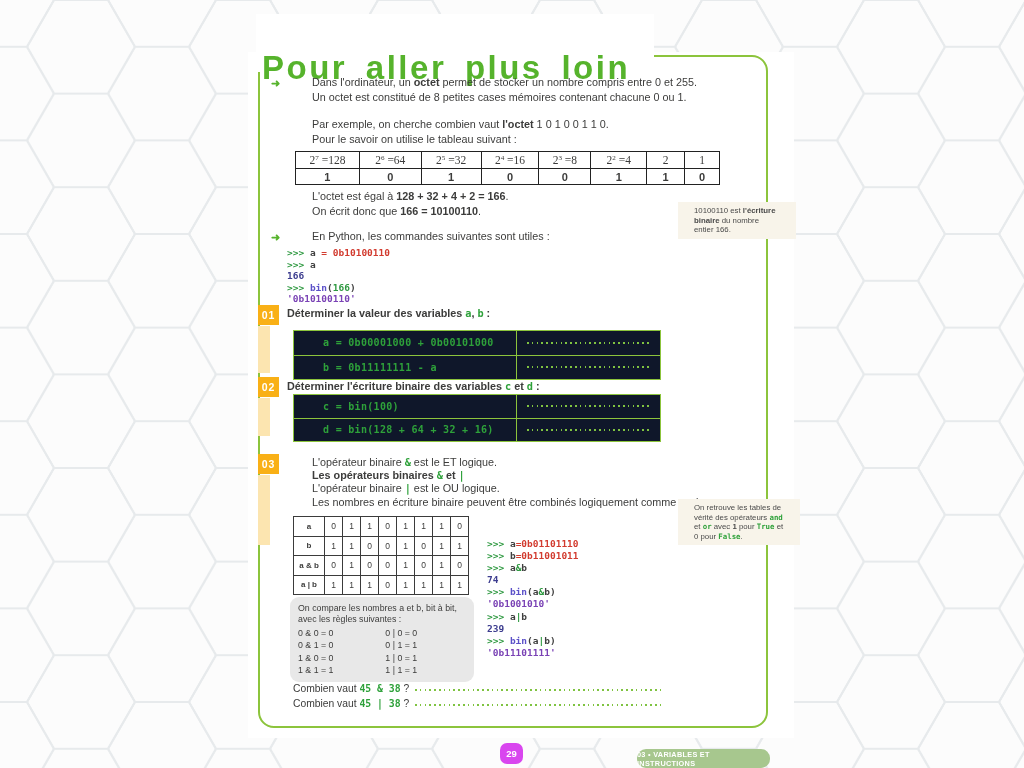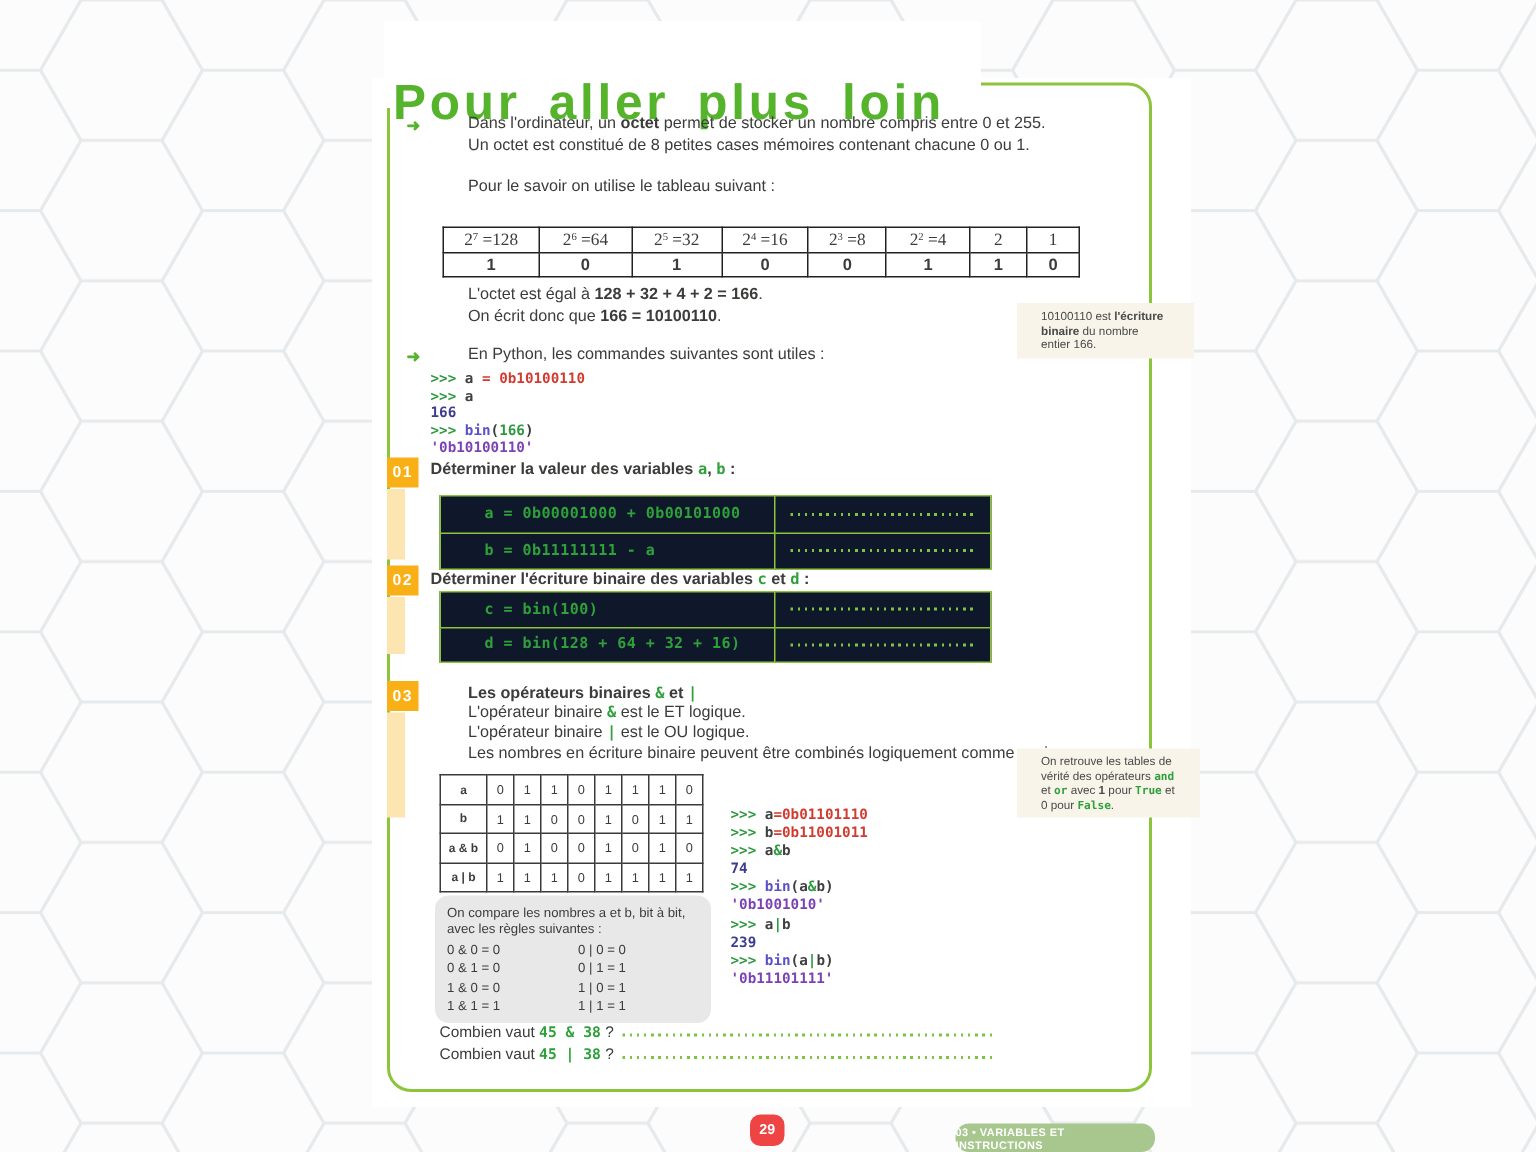--- a/index.html
+++ b/index.html
@@ -68,21 +68,21 @@
   .logic th{width:30px;font-size:8px;font-weight:700;}
   .logic td{width:17px;font-size:8.5px;height:18.5px;}
   
   .graybox{background:#e8e8e8;border-radius:9px;width:168px;padding:6px 8px;font-size:8.8px;}
   .graybox .gb-intro{line-height:10.6px;margin-bottom:3px;}
   .rules{display:grid;grid-template-columns:52% 48%;line-height:12.2px;}
   
   .question{display:flex;align-items:flex-end;width:370px;font-size:10.3px;}
   .question .dotline{flex:1;margin-left:6px;margin-bottom:3px;}
   
-  .pagenum{position:absolute;left:500px;top:743px;width:23px;height:21px;background:#ef4444;
+  .pagenum{position:absolute;left:500px;top:743px;width:23px;height:21px;background:#d946ef;
            border-radius:7px;color:#fff;font-size:9.5px;font-weight:700;display:flex;
            align-items:center;justify-content:center;z-index:3;}
   .banner{position:absolute;left:637px;top:749px;width:133px;height:19px;background:#a7c78e;
           border-radius:9px;color:#fff;font-size:7.3px;font-weight:700;letter-spacing:0.3px;
           display:flex;align-items:center;justify-content:center;z-index:3;}
 </style>
 </head>
 <body>
 
 <svg class="hexbg" width="1024" height="768">
@@ -105,20 +105,21 @@
 <div class="frame"></div>
 
 <h1 class="page-title">Pour aller plus loin</h1>
 
 <span class="content bullet" style="left:271px;top:77px;">➜</span>
 <div class="content bodytext" style="left:287px;top:75px;width:470px;">
   <div><span>Dans l'ordinateur, un </span><span class="seg-b">octet</span><span> permet de stocker un nombre compris entre 0 et 255.</span></div>
   <div><span>Un octet est constitué de 8 petites cases mémoires contenant chacune 0 ou 1.</span></div>
 </div>
 <div class="content bodytext" style="left:287px;top:117px;width:470px;">
+  <div><span>Par exemple, on cherche combien vaut </span><span class="seg-b">l'octet</span><span> 1 0 1 0 0 1 1 0.</span></div>
   <div><span>Pour le savoir on utilise le tableau suivant :</span></div>
 </div>
 
 <table class="content powers" style="left:295px;top:151px;">
   <colgroup>
     <col style="width:64px">
       <col style="width:62px">
       <col style="width:60px">
       <col style="width:58px">
     <col style="width:52px">
@@ -206,22 +207,22 @@
     <td class="anscell">
           <div class="dotline"></div>
         </td>
   </tr>
 </tbody>
   </table>
 
 <div class="content badge" style="left:258px;top:454px;">03</div>
 <div class="content stripe" style="left:258px;top:475px;height:70px;"></div>
 <div class="content bodytext" style="left:287px;top:456px;width:470px;line-height:13.2px;">
+  <div><span>L'opérateur binaire </span><span class="seg-gm">&amp;</span><span> est le ET logique.</span></div>
   <div style="font-weight:700;"><span>Les opérateurs </span><span class="seg-b">binaires</span><span> </span><span class="seg-gm">&amp;</span><span> et </span><span class="seg-gm">|</span></div>
-  <div><span>L'opérateur binaire </span><span class="seg-gm">&amp;</span><span> est le ET logique.</span></div>
   <div><span>L'opérateur binaire </span><span class="seg-gm">|</span><span> est le OU logique.</span></div>
   <div><span>Les nombres en écriture binaire peuvent être combinés logiquement comme ceci :</span></div>
 </div>
 
 <table class="content logic" style="left:293px;top:516px;">
   <tbody>
       <tr>
     <th>a</th>
     <td>0</td>
     <td>1</td>

